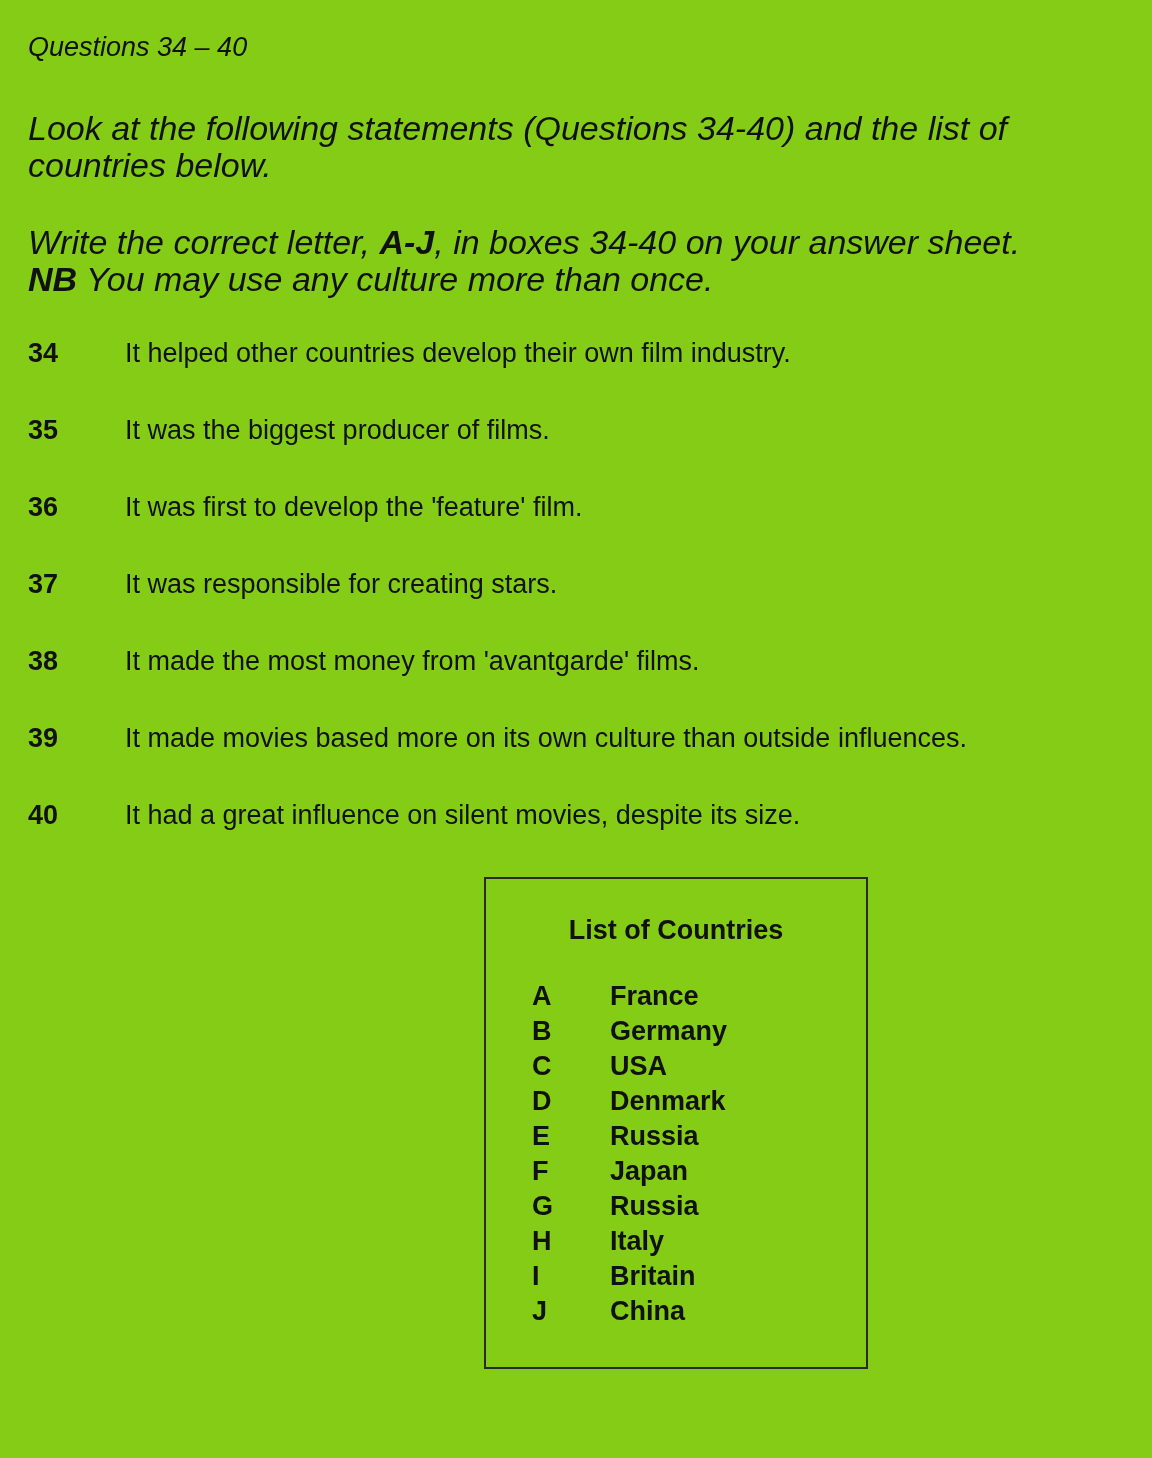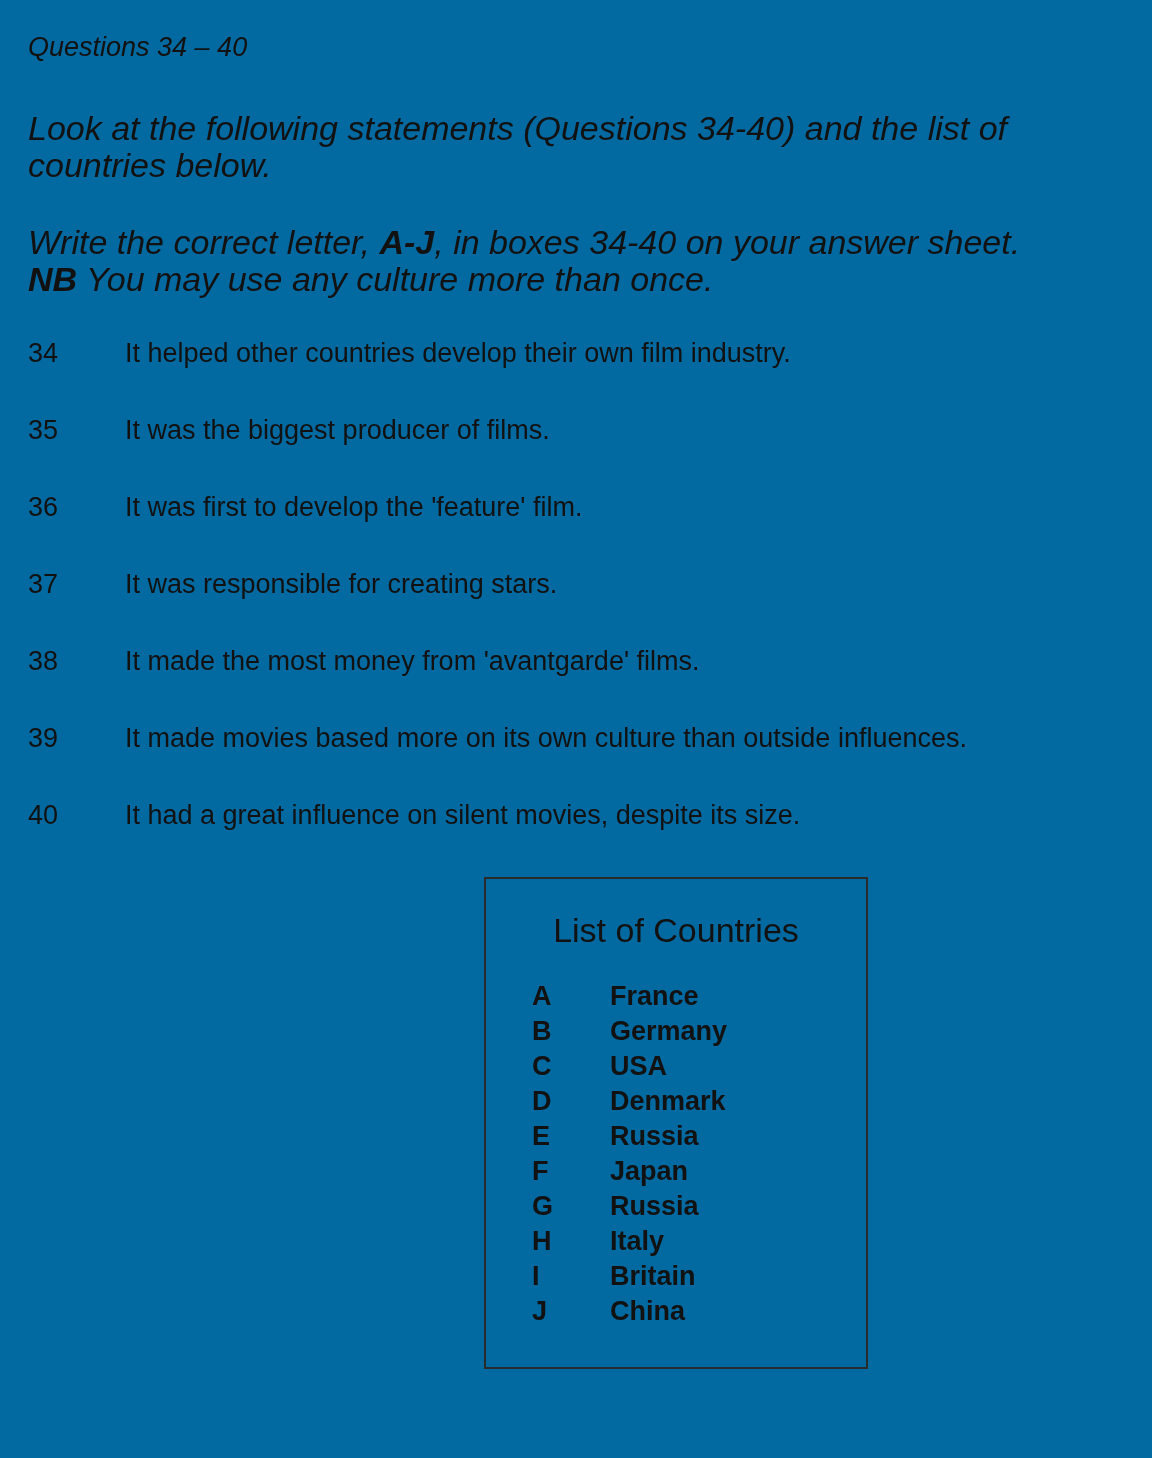--- a/index.html
+++ b/index.html
@@ -7,21 +7,21 @@
     margin: 0;
     padding: 0;
     background: #ffffff;
     color: #111111;
     font-family: "Liberation Sans", sans-serif;
   }
   .page {
     position: relative;
     width: 1152px;
     height: 1458px;
-    background: #0369a1;
+    background: #84cc16;
     padding: 32px 20px 0 28px;
     overflow: hidden;
   }
   .page-title {
     font-size: 27px;
     line-height: 30px;
     font-style: italic;
     font-weight: normal;
     margin: 0;
   }
@@ -35,37 +35,37 @@
   .bold { font-weight: bold; }
   .questions { margin-top: 40px; }
   .question-row {
     display: flex;
     align-items: flex-start;
     font-size: 27px;
     line-height: 30px;
     margin-bottom: 47px;
   }
   .q-number {
-    font-weight: normal;
+    font-weight: bold;
     width: 97px;
     flex: 0 0 97px;
   }
   .q-text { flex: 1; }
   .country-box {
     margin-left: 456px;
     margin-top: 38px;
     width: 384px;
     height: 492px;
     border: 2px solid #2a2a2a;
     padding-top: 36px;
   }
   .box-title {
     text-align: center;
-    font-weight: normal;
-    font-size: 34px;
+    font-weight: bold;
+    font-size: 27px;
     line-height: 30px;
   }
   .country-list {
     margin-top: 34px;
     padding-left: 46px;
   }
   .country-row {
     display: flex;
     font-size: 27px;
     line-height: 35px;

